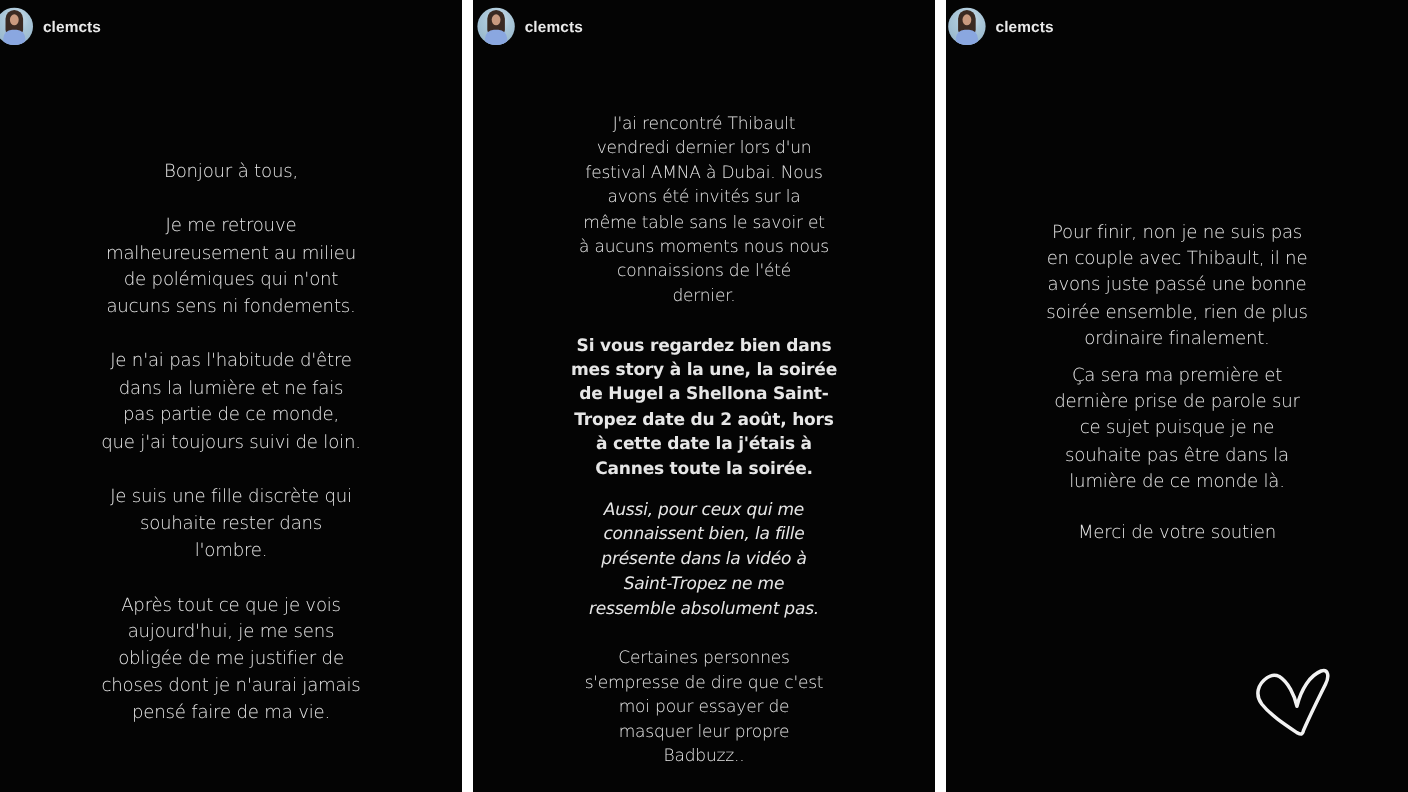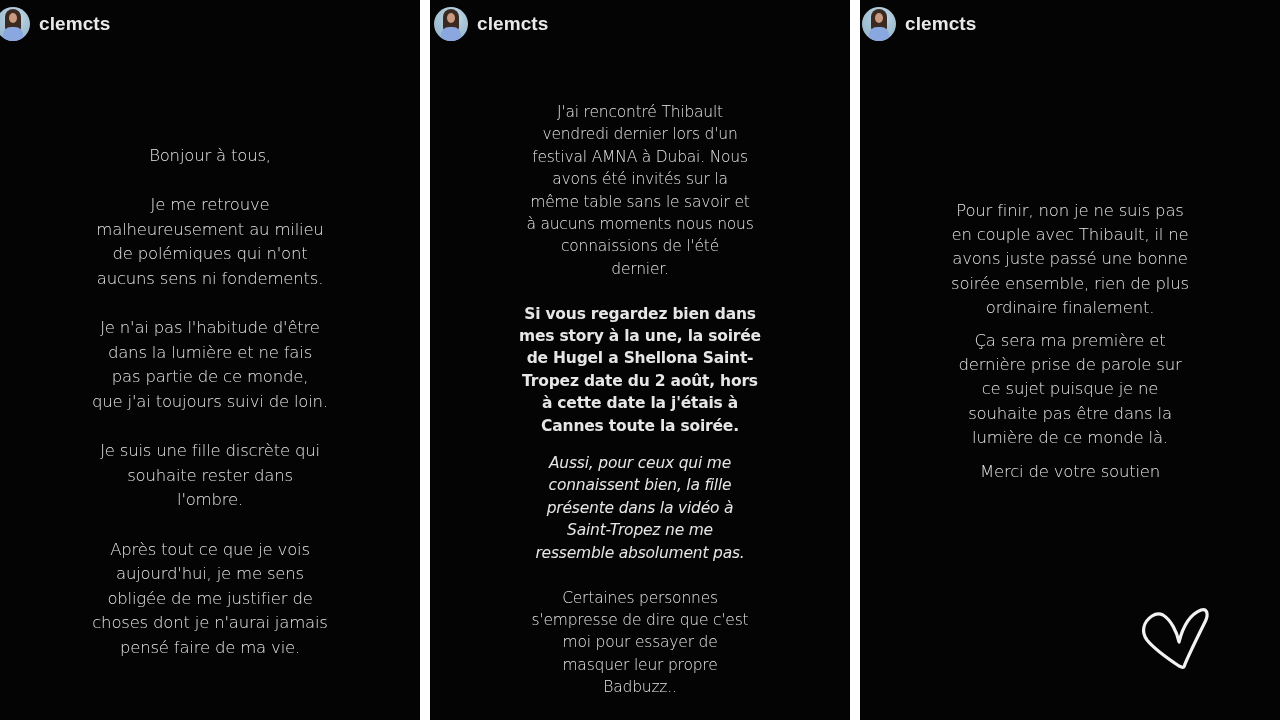--- a/index.html
+++ b/index.html
@@ -10,21 +10,21 @@
   .story.p3 { left:860px; width:420px; }
   .header { position:absolute; top:6px; height:36px; display:flex; align-items:center; }
   .p1 .header { left:-4px; }
   .p2 .header { left:4px; }
   .p3 .header { left:2px; }
   .avatar { width:34px; height:34px; border-radius:50%; overflow:hidden; position:relative; flex:none;
     background: radial-gradient(circle at 55% 30%, #cfe2ee 0%, #a9c6d8 40%, #8fb0c6 100%); }
   .avatar .hair { position:absolute; left:9px; top:2px; width:16px; height:22px; border-radius:8px 8px 4px 4px; background:#3a2a22; }
   .avatar .face { position:absolute; left:13px; top:6px; width:8px; height:10px; border-radius:50%; background:#c99a7f; }
   .avatar .body { position:absolute; left:7px; top:20px; width:20px; height:16px; border-radius:8px 8px 0 0; background:#8aa7e0; }
-  .username { margin-left:9px; color:#e9e9e9; font-size:19px; font-weight:bold; font-family:"Liberation Sans", sans-serif; letter-spacing:0.1px; }
+  .username { margin-left:9px; color:#e9e9e9; font-size:14px; font-weight:bold; font-family:"Liberation Sans", sans-serif; letter-spacing:0.1px; }
   .body-text { position:absolute; left:0; width:420px; text-align:center; color:#e6e6e6; font-family:"DejaVu Sans", sans-serif; font-size:16.5px; line-height:24.6px; letter-spacing:-0.2px; font-weight:300; }
   .para { margin:0 0 24.6px 0; }
   .para span { display:block; white-space:nowrap; }
   .heart { position:absolute; left:1139px; top:606px; width:75px; height:72px; }
 </style>
 </head>
 <body>
 
 <div class="story p1">
   <div class="header">
@@ -121,21 +121,21 @@
     <span class="username">clemcts</span>
   </div>
   <div class="body-text" style="top:199px; font-size:16.5px; line-height:24.2px;">
     <div class="para" style="margin-bottom:9px;text-align:center;">
       <span>Pour finir, non je ne suis pas</span>
       <span>en couple avec Thibault, il ne</span>
       <span>avons juste passé une bonne</span>
       <span>soirée ensemble, rien de plus</span>
       <span>ordinaire finalement.</span>
     </div>
-    <div class="para" style="margin-bottom:10px;">
+    <div class="para" style="margin-bottom:22px;">
       <span>Ça sera ma première et</span>
       <span>dernière prise de parole sur</span>
       <span>ce sujet puisque je ne</span>
       <span>souhaite pas être dans la</span>
       <span>lumière de ce monde là.</span>
     </div>
     <div class="para">
       <span>Merci de votre soutien</span>
     </div>
   </div>

